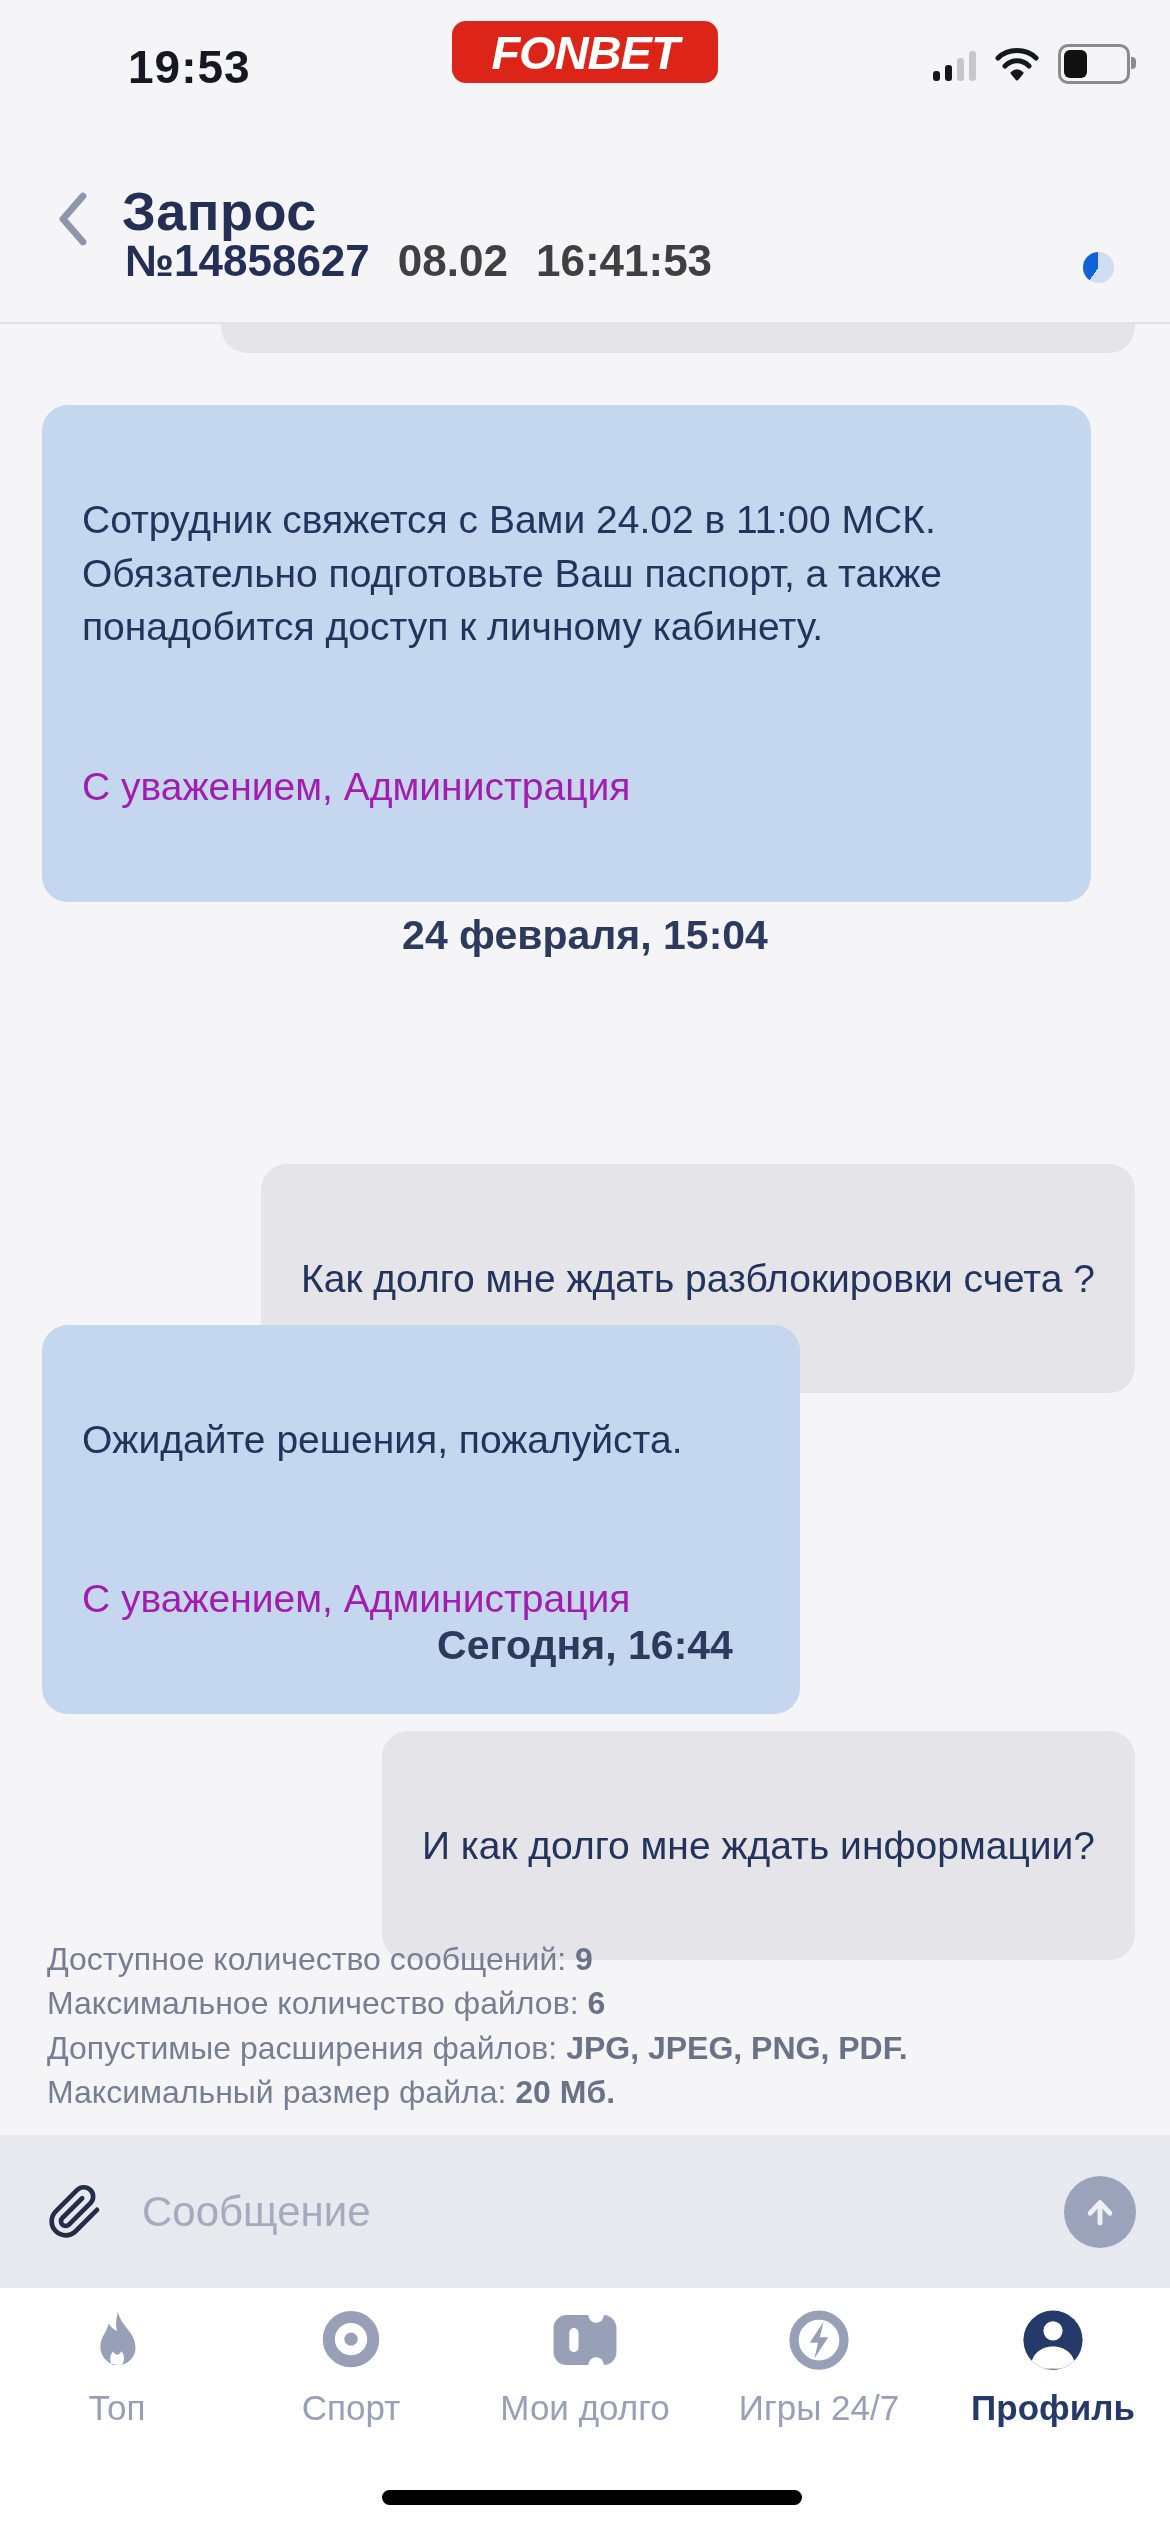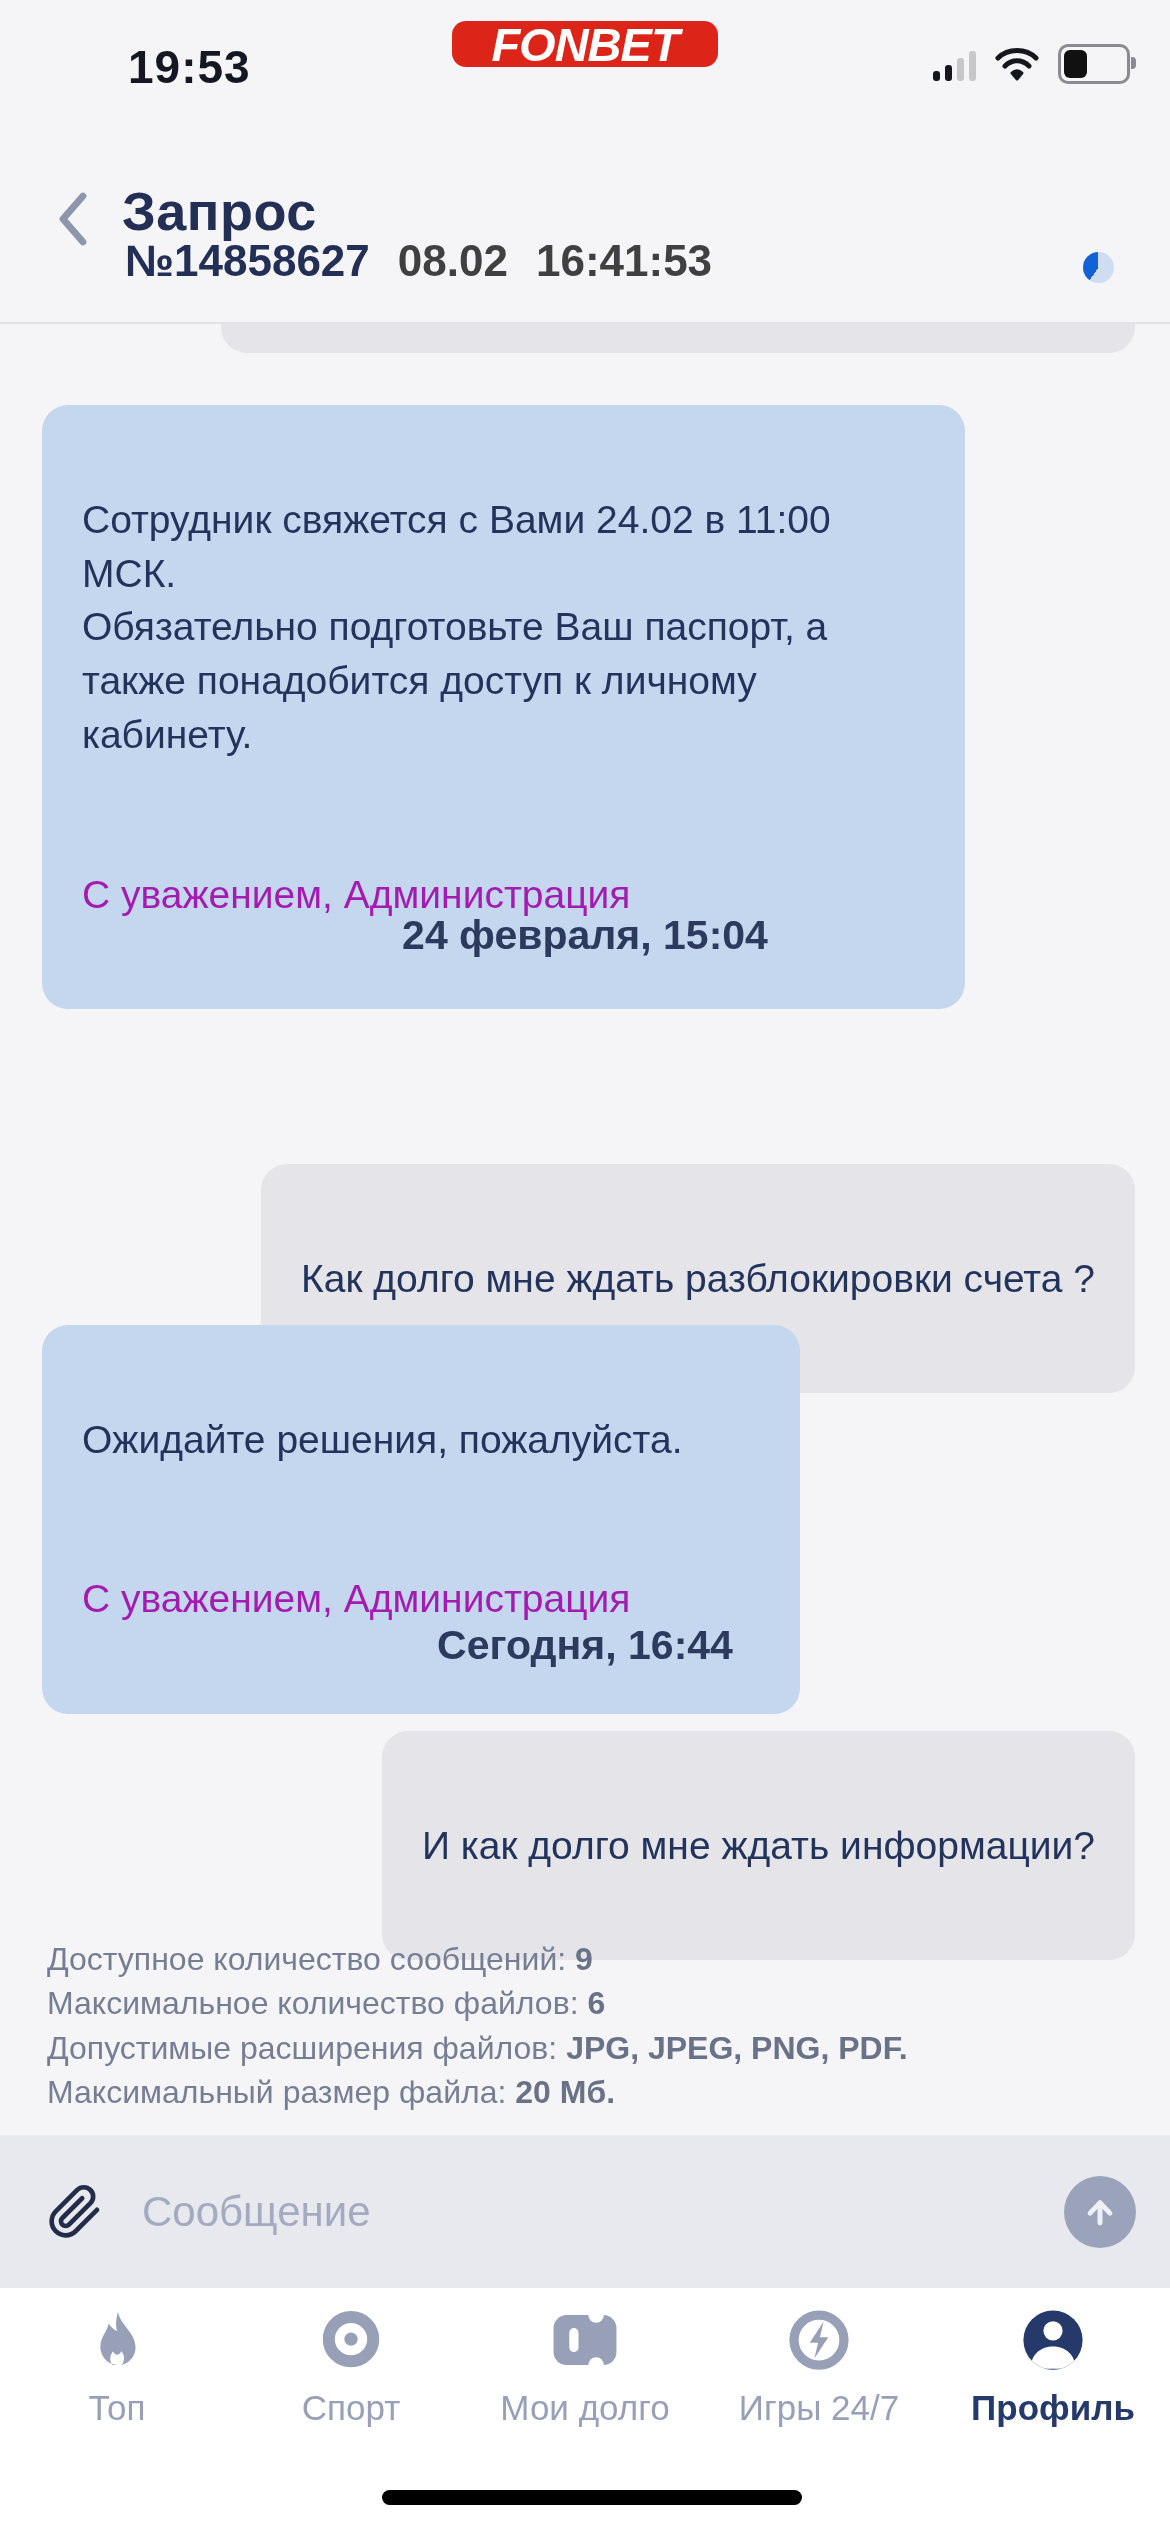--- a/index.html
+++ b/index.html
@@ -5,21 +5,21 @@
   html,body{margin:0;padding:0;background:#888;}
   .phone{
     position:relative; width:1170px; height:2532px; overflow:hidden;
     background:#f5f5f7;
     font-family:"Liberation Sans","DejaVu Sans",sans-serif;
     -webkit-font-smoothing:antialiased;
   }
   
   .statusbar{position:absolute;top:0;left:0;right:0;height:100px;}
   .sb-time{position:absolute;left:128px;top:40px;font-size:46px;font-weight:700;color:#151722;letter-spacing:1px;}
-  .logo{position:absolute;left:50%;transform:translateX(-50%);top:21px;width:266px;height:46px;
+  .logo{position:absolute;left:50%;transform:translateX(-50%);top:21px;width:266px;height:62px;
     background:#dd2418;border-radius:14px;display:flex;align-items:center;justify-content:center;}
   .logo span{color:#fff;font-weight:800;font-style:italic;font-size:47px;letter-spacing:-1px;}
   .sb-icons{position:absolute;right:40px;top:44px;display:flex;align-items:center;gap:18px;}
   .sig{display:flex;align-items:flex-end;gap:5px;height:34px;}
   .sig i{display:block;width:7px;border-radius:3px;background:#16171c;}
   .sig i.dim{background:#c7c7cb;}
   .batt{position:relative;width:66px;height:34px;border:3px solid #8a8a90;border-radius:10px;}
   .batt::after{content:"";position:absolute;right:-9px;top:10px;width:5px;height:12px;background:#8a8a90;border-radius:0 4px 4px 0;}
   .batt b{position:absolute;left:3px;top:3px;bottom:3px;width:23px;background:#111;border-radius:6px;}
   
@@ -31,21 +31,21 @@
   .pie{position:absolute;right:56px;top:152px;width:31px;height:31px;border-radius:50%;
     background:conic-gradient(from 0deg,#cfdcf2 0deg 215deg,#1161d8 215deg 360deg);}
   
   .chat{position:absolute;top:322px;left:0;right:0;bottom:397px;overflow:hidden;}
   .bubble{position:absolute;border-radius:26px;font-size:39px;line-height:1.38;color:#22335c;padding:34px 40px;box-sizing:border-box;white-space:pre-line;}
   .in{background:#c5d7ee;}
   .out{background:#e4e4e9;}
   .sigline{color:#a21caf;margin-top:52px;white-space:nowrap;}
   .datechip{position:absolute;left:0;right:0;text-align:center;font-size:41px;font-weight:600;color:#2c3a5e;}
   .partial{left:221px;top:0;width:914px;height:31px;border-radius:0 0 26px 26px;padding:0;}
-  .b1{left:42px;top:83px;width:923px;}
+  .b1{left:42px;top:83px;width:1049px;}
   .d1{top:590px;}
   .b24{top:705px;right:35px;padding:34px 46px;}
   .u1{top:842px;right:35px;}
   .b2{left:42px;top:1003px;width:758px;}
   .d2{top:1300px;}
   .u2{top:1409px;right:35px;}
   
   .limits{position:absolute;left:47px;top:1940px;right:30px;font-size:32px;line-height:1.2;color:#767e93;}
   .limits div{margin-bottom:6px;}
   .limits b{font-weight:700;color:#6a7288;}

